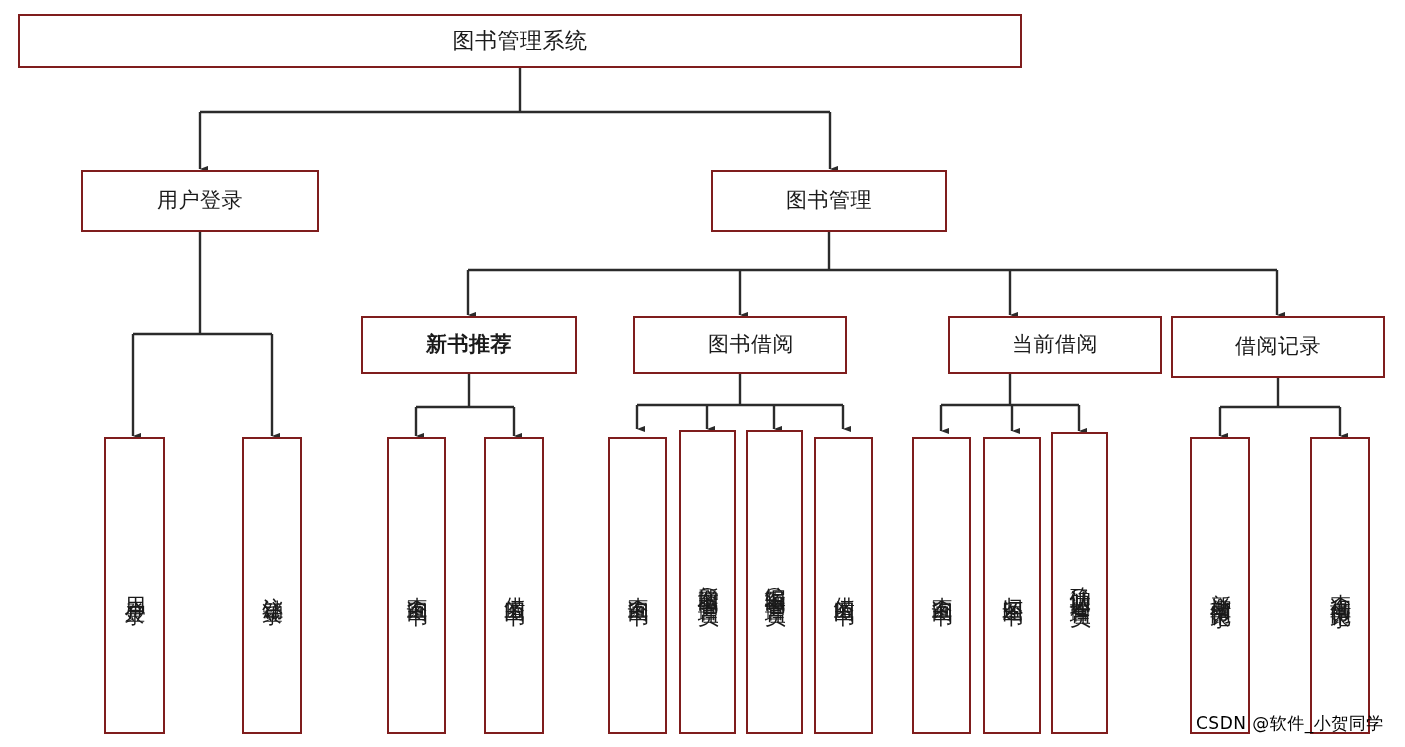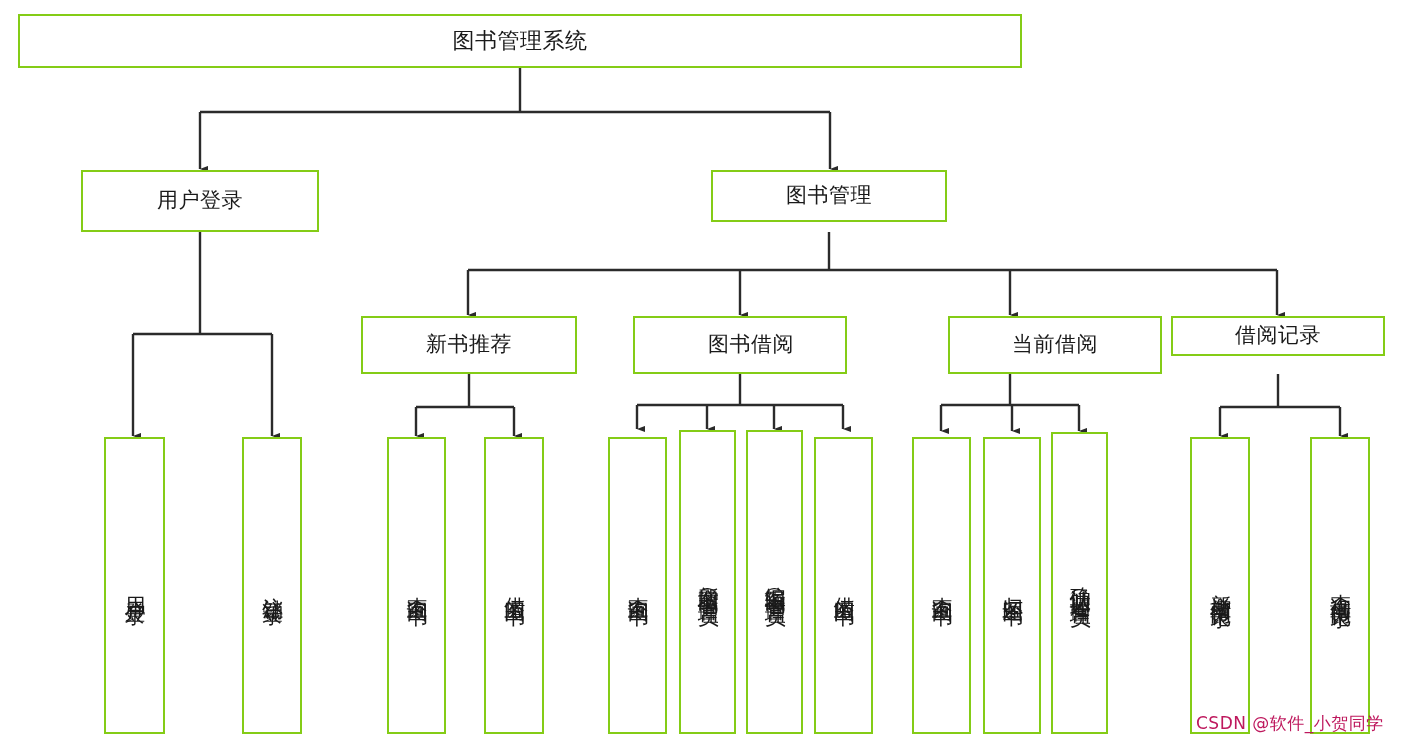--- a/index.html
+++ b/index.html
@@ -18,21 +18,21 @@
     position: absolute;
     left: 0;
     top: 0;
     width: 1405px;
     height: 747px;
   }
   .node-box {
     position: absolute;
     box-sizing: border-box;
     background: #ffffff;
-    border: 2px solid #84cc16;
+    border: 2px solid #7f1d1d;
     display: flex;
     align-items: center;
     justify-content: center;
     overflow: hidden;
   }
   .node-label {
     color: #1a1a1a;
     font-size: 21px;
     line-height: 1.12;
     letter-spacing: 0.5px;
@@ -52,21 +52,21 @@
     top: 0;
     width: 1405px;
     height: 747px;
     pointer-events: none;
   }
   .watermark {
     position: absolute;
     left: 1196px;
     top: 712px;
     font-size: 17px;
-    color: #be185d;
+    color: #000000;
     white-space: nowrap;
     letter-spacing: 0.5px;
   }
 </style>
 </head>
 <body>
 
 <div id="chart-root">
   <svg class="edges" id="edge-layer" viewBox="0 0 1405 747" width="1405" height="747" xmlns="http://www.w3.org/2000/svg">
     <defs>
@@ -110,33 +110,33 @@
         <path d="M 1340 407 L 1340 436" stroke="#2b2b2b" stroke-width="2.4" fill="none" marker-end="url(#arrowhead)"></path>
       </g>
   </svg>
   <div id="node-layer">
       <div class="node-box root" style="left: 18px; top: 14px; width: 1004px; height: 54px;">
         <span class="node-label">图书管理系统</span>
       </div>
       <div class="node-box" style="left: 81px; top: 170px; width: 238px; height: 62px;">
         <span class="node-label">用户登录</span>
       </div>
-      <div class="node-box" style="left: 711px; top: 170px; width: 236px; height: 52px;">
+      <div class="node-box" style="left: 711px; top: 170px; width: 236px; height: 62px;">
         <span class="node-label">图书管理</span>
       </div>
-      <div class="node-box" style="left: 361px; top: 316px; width: 216px; height: 58px;">
+      <div class="node-box" style="left: 361px; top: 316px; width: 216px; height: 58px; font-weight: bold;">
         <span class="node-label">新书推荐</span>
       </div>
       <div class="node-box" style="left: 633px; top: 316px; width: 214px; height: 58px; padding-left: 22px;">
         <span class="node-label">图书借阅</span>
       </div>
       <div class="node-box" style="left: 903px; top: 316px; width: 214px; height: 58px; margin-left: 45px;">
         <span class="node-label">当前借阅</span>
       </div>
-      <div class="node-box" style="left: 1171px; top: 316px; width: 214px; height: 40px;">
+      <div class="node-box" style="left: 1171px; top: 316px; width: 214px; height: 62px;">
         <span class="node-label">借阅记录</span>
       </div>
       <div class="node-box vertical" style="left: 104px; top: 437px; width: 61px; height: 297px;">
         <span class="node-label">用户登录</span>
       </div>
       <div class="node-box vertical" style="left: 242px; top: 437px; width: 60px; height: 297px;">
         <span class="node-label">注销登录</span>
       </div>
       <div class="node-box vertical" style="left: 387px; top: 437px; width: 59px; height: 297px;">
         <span class="node-label">查询图书</span>

